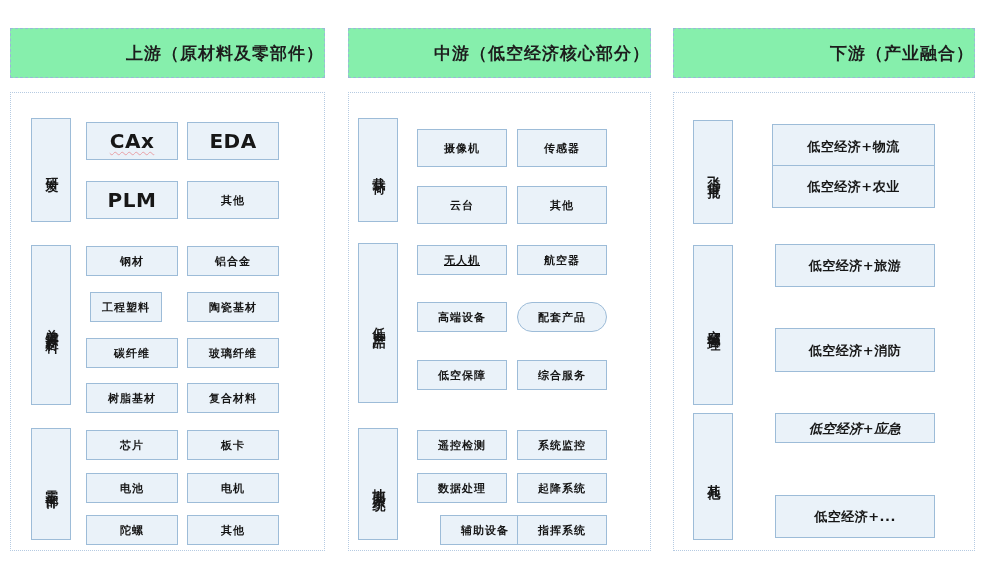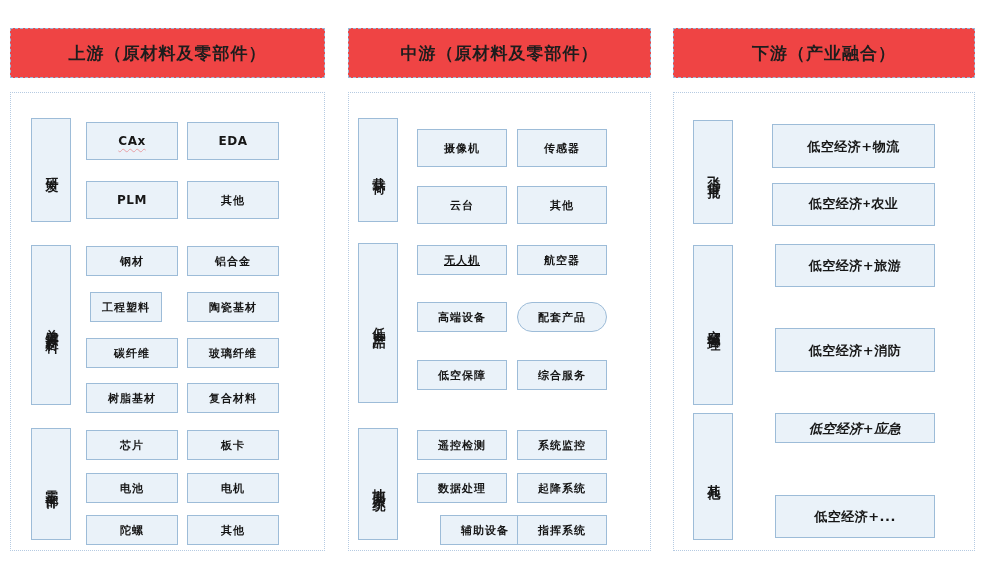--- a/index.html
+++ b/index.html
@@ -9,22 +9,22 @@
     font-family:"DejaVu Sans","Liberation Sans",sans-serif;
     overflow:hidden;
     position:relative;
   }
   .canvas{position:absolute;left:0;top:0;width:985px;height:569px;}
 
   
   .col-header{
     position:absolute;
     border:1px dashed #9ab8d8;
-    background:#ef4444;
-    display:flex;align-items:center;justify-content:center;
+    background:#86efac;
+    display:flex;align-items:center;justify-content:flex-end;
     box-sizing:border-box;
   }
   .col-header span{
     font-size:17px;
     font-weight:700;
     color:#1d1d1d;
     letter-spacing:1px;
     line-height:1;
   }
 
@@ -65,21 +65,21 @@
   .item span{
     font-size:11px;
     font-weight:700;
     color:#171717;
     letter-spacing:1px;
     line-height:1;
     white-space:nowrap;
   }
   .item.latin span{
     font-family:"DejaVu Sans","Liberation Sans",sans-serif;
-    font-size:12px;
+    font-size:20px;
     letter-spacing:0.5px;
   }
   
   .item.misspelled span{
     position:relative;
     text-decoration:underline;
     text-decoration-color:#e8a0a6;
     text-decoration-style:wavy;
     text-decoration-thickness:1px;
     text-underline-offset:3px;
@@ -157,21 +157,21 @@
     <span>电机</span>
   </div>
   <div class="item" style="left:86px;top:515px;width:92px;height:30px;">
     <span>陀螺</span>
   </div>
   <div class="item" style="left:187px;top:515px;width:92px;height:30px;">
     <span>其他</span>
   </div>
 
   <div class="col-header" style="left:348px;top:28px;width:303px;height:50px;">
-    <span>中游（原材料及零部件）</span>
+    <span>中游（低空经济核心部分）</span>
   </div>
 
   <div class="col-panel" style="left:348px;top:92px;width:303px;height:459px;"></div>
 
   <div class="grp" style="left:358px;top:118px;width:40px;height:104px;">
     <span>载荷</span>
   </div>
   <div class="item" style="left:417px;top:129px;width:90px;height:38px;">
     <span>摄像机</span>
   </div>
@@ -234,21 +234,21 @@
   </div>
 
   <div class="col-panel" style="left:673px;top:92px;width:302px;height:459px;"></div>
 
   <div class="grp" style="left:693px;top:120px;width:40px;height:104px;">
     <span>飞行审批</span>
   </div>
   <div class="item wide" style="left:772px;top:124px;width:163px;height:44px;">
     <span>低空经济+物流</span>
   </div>
-  <div class="item wide" style="left:772px;top:183px;width:163px;height:43px;font-family:Liberation Mono, monospace;">
+  <div class="item wide" style="left:772px;top:165px;width:163px;height:43px;">
     <span>低空经济+农业</span>
   </div>
 
   <div class="grp" style="left:693px;top:245px;width:40px;height:160px;">
     <span>空域管理</span>
   </div>
   <div class="item wide" style="left:775px;top:244px;width:160px;height:43px;">
     <span>低空经济+旅游</span>
   </div>
   <div class="item wide" style="left:775px;top:328px;width:160px;height:44px;justify-content:center;">

